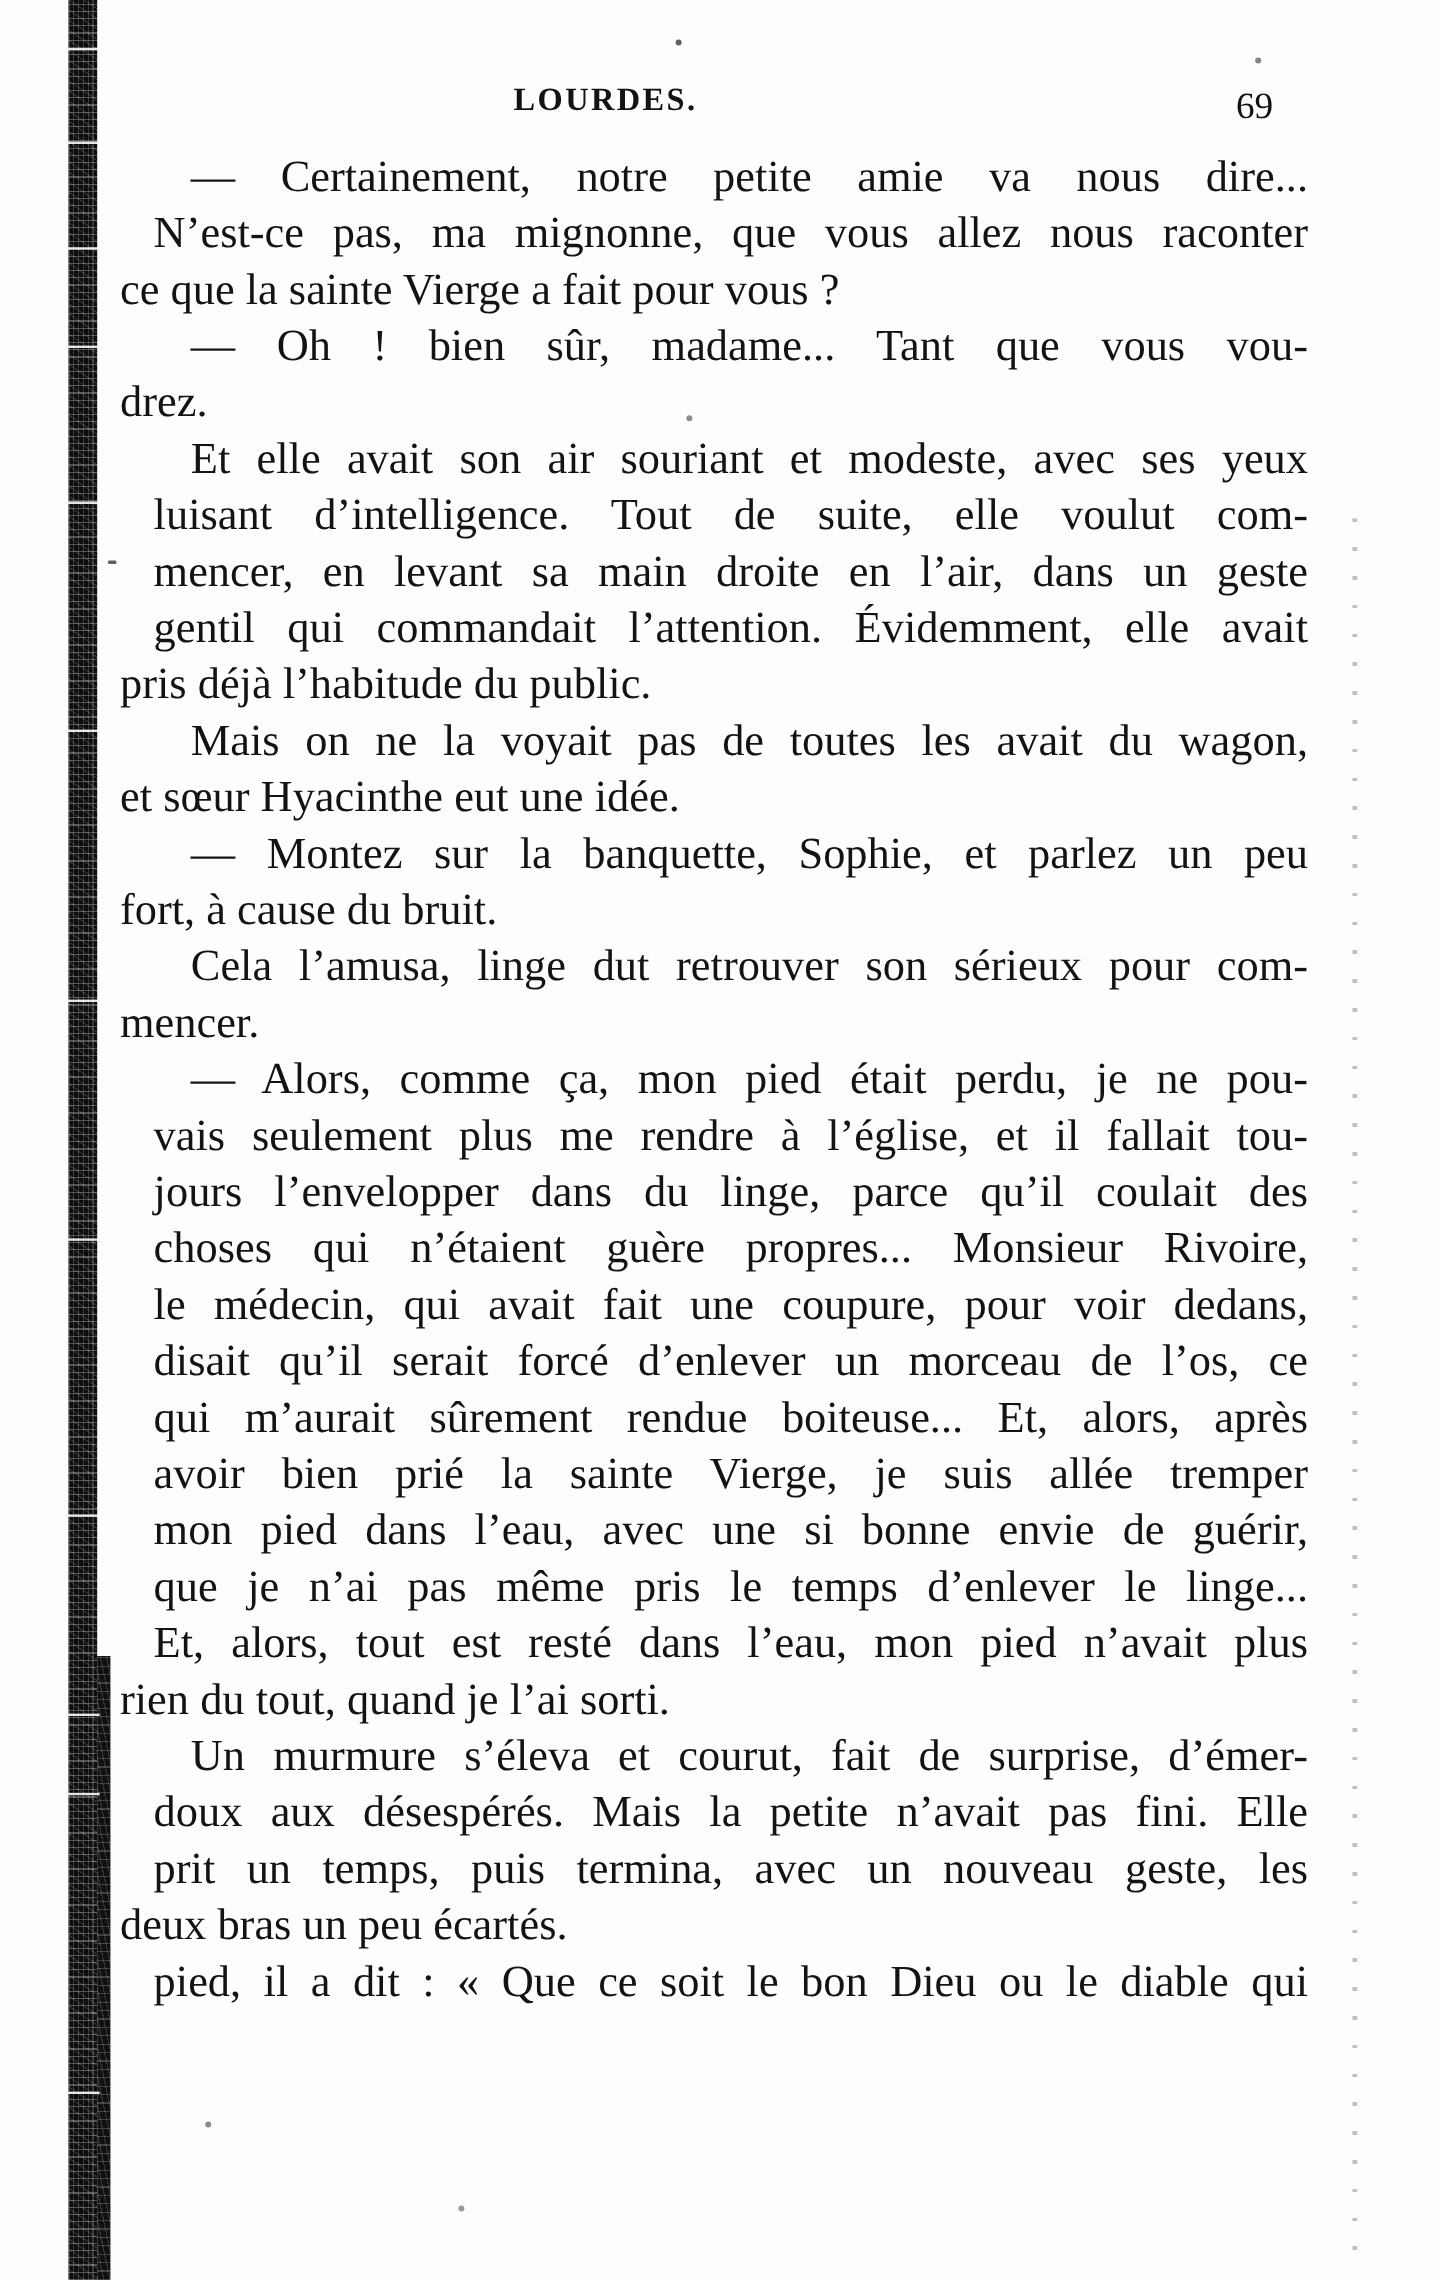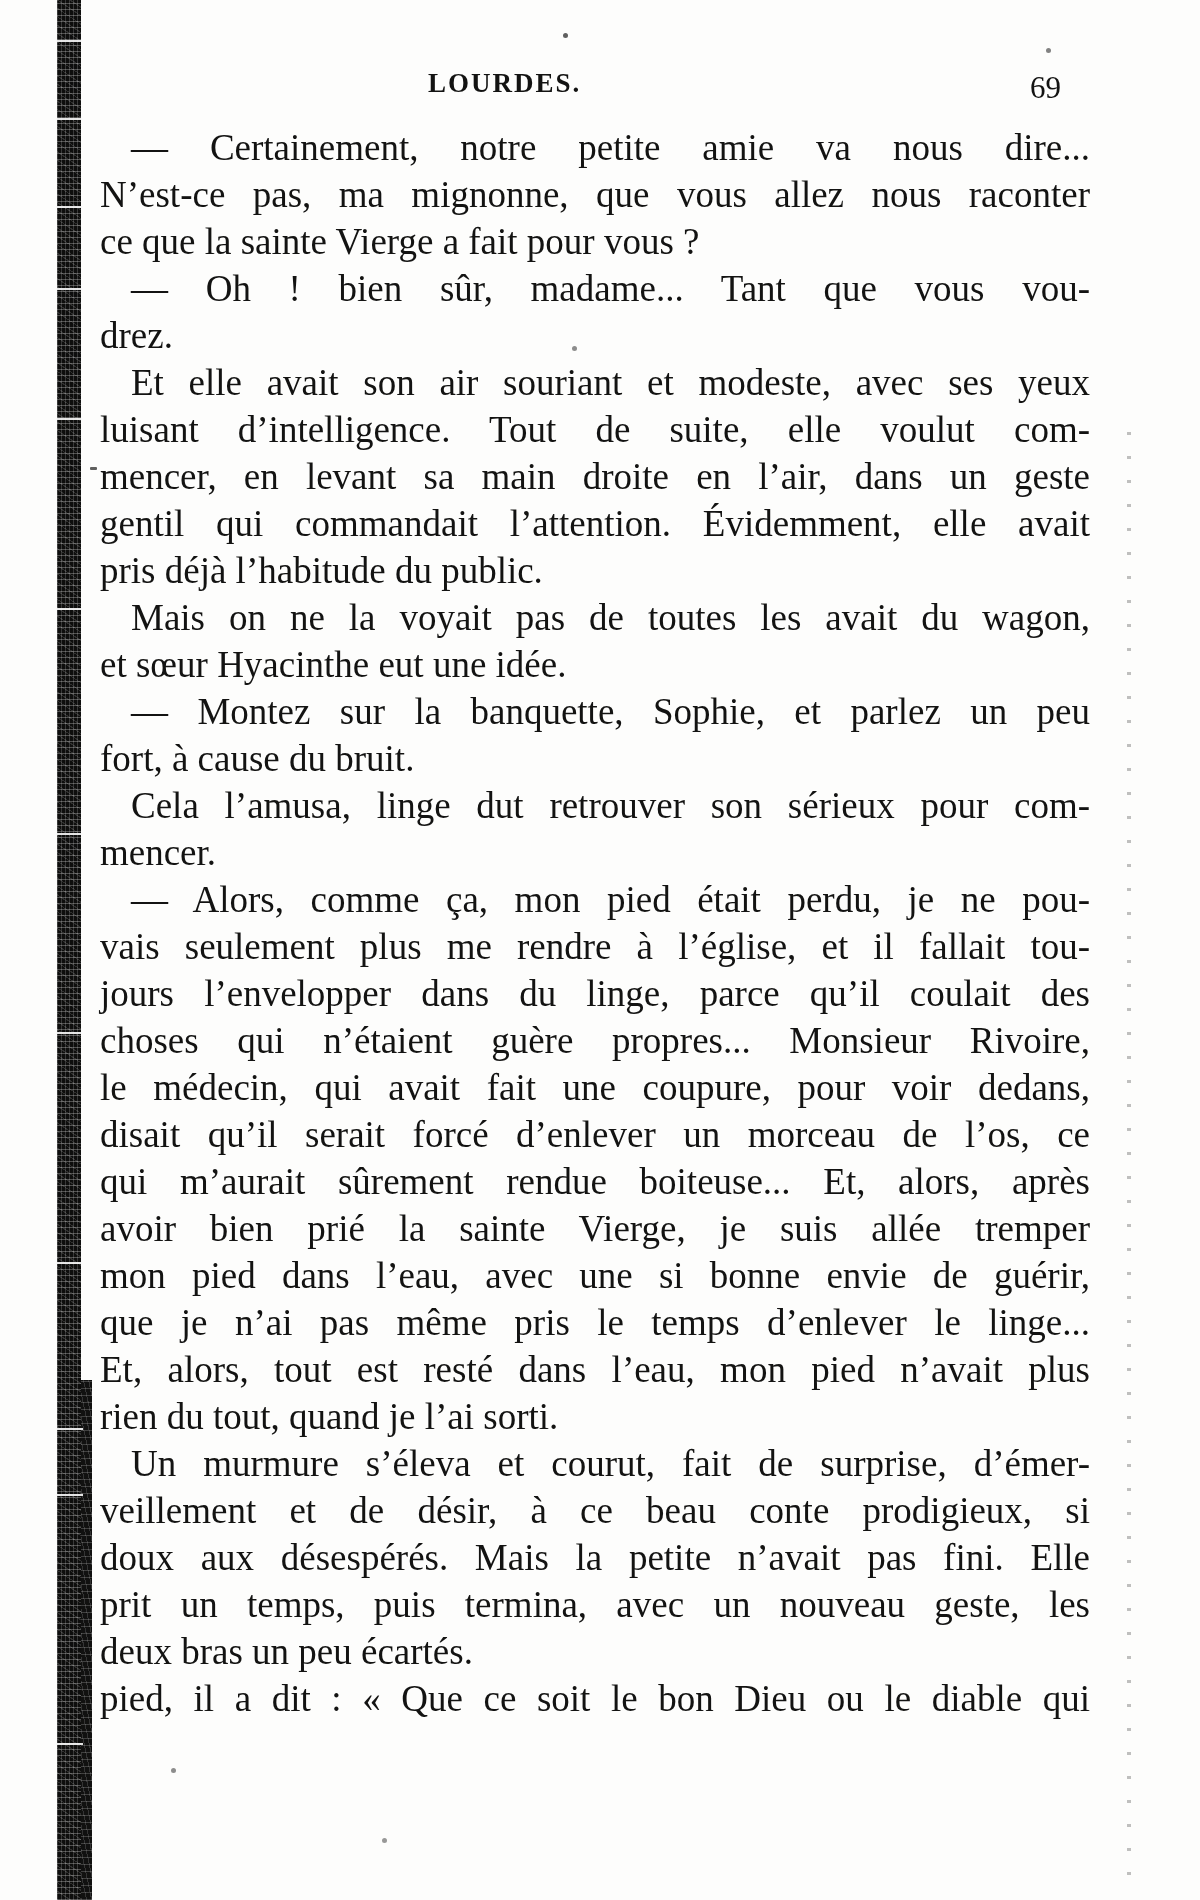--- a/index.html
+++ b/index.html
@@ -39,21 +39,21 @@
   .page-number{
     position:absolute;left:1030px;top:70px;width:62px;text-align:left;
     font-size:31px;font-weight:400;
   }
   
   .text-block{
     position:absolute;left:100px;top:124px;width:990px;
     font-size:37px;line-height:47px;
   }
   .line{text-align:justify;text-align-last:left;white-space:normal;}
-  .line.jl{text-align-last:justify;}
+  .line.jl{text-align-last:justify;margin-left:28px;}
   .line.indent{text-indent:31px;}
 </style>
 </head>
 <body>
 
 <div class="page">
 
   <div class="band"></div>
   <div class="band-wide"></div>
   <div class="band-break" style="top:40px"></div>
@@ -104,20 +104,19 @@
       <div class="line jl">choses qui n’étaient guère propres... Monsieur Rivoire,</div>
       <div class="line jl">le médecin, qui avait fait une coupure, pour voir dedans,</div>
       <div class="line jl">disait qu’il serait forcé d’enlever un morceau de l’os, ce</div>
       <div class="line jl">qui m’aurait sûrement rendue boiteuse... Et, alors, après</div>
       <div class="line jl">avoir bien prié la sainte Vierge, je suis allée tremper</div>
       <div class="line jl">mon pied dans l’eau, avec une si bonne envie de guérir,</div>
       <div class="line jl">que je n’ai pas même pris le temps d’enlever le linge...</div>
       <div class="line jl">Et, alors, tout est resté dans l’eau, mon pied n’avait plus</div>
       <div class="line">rien du tout, quand je l’ai sorti.</div>
       <div class="line indent jl">Un murmure s’éleva et courut, fait de surprise, d’émer-</div>
-      <div class="line jl">veillement et de désir, à ce beau conte prodigieux, si</div>
       <div class="line jl">doux aux désespérés. Mais la petite n’avait pas fini. Elle</div>
       <div class="line jl">prit un temps, puis termina, avec un nouveau geste, les</div>
       <div class="line">deux bras un peu écartés.</div>
       <div class="line jl">pied, il a dit : « Que ce soit le bon Dieu ou le diable qui</div>
     </div>
 
 </div>
 
 </body></html>

